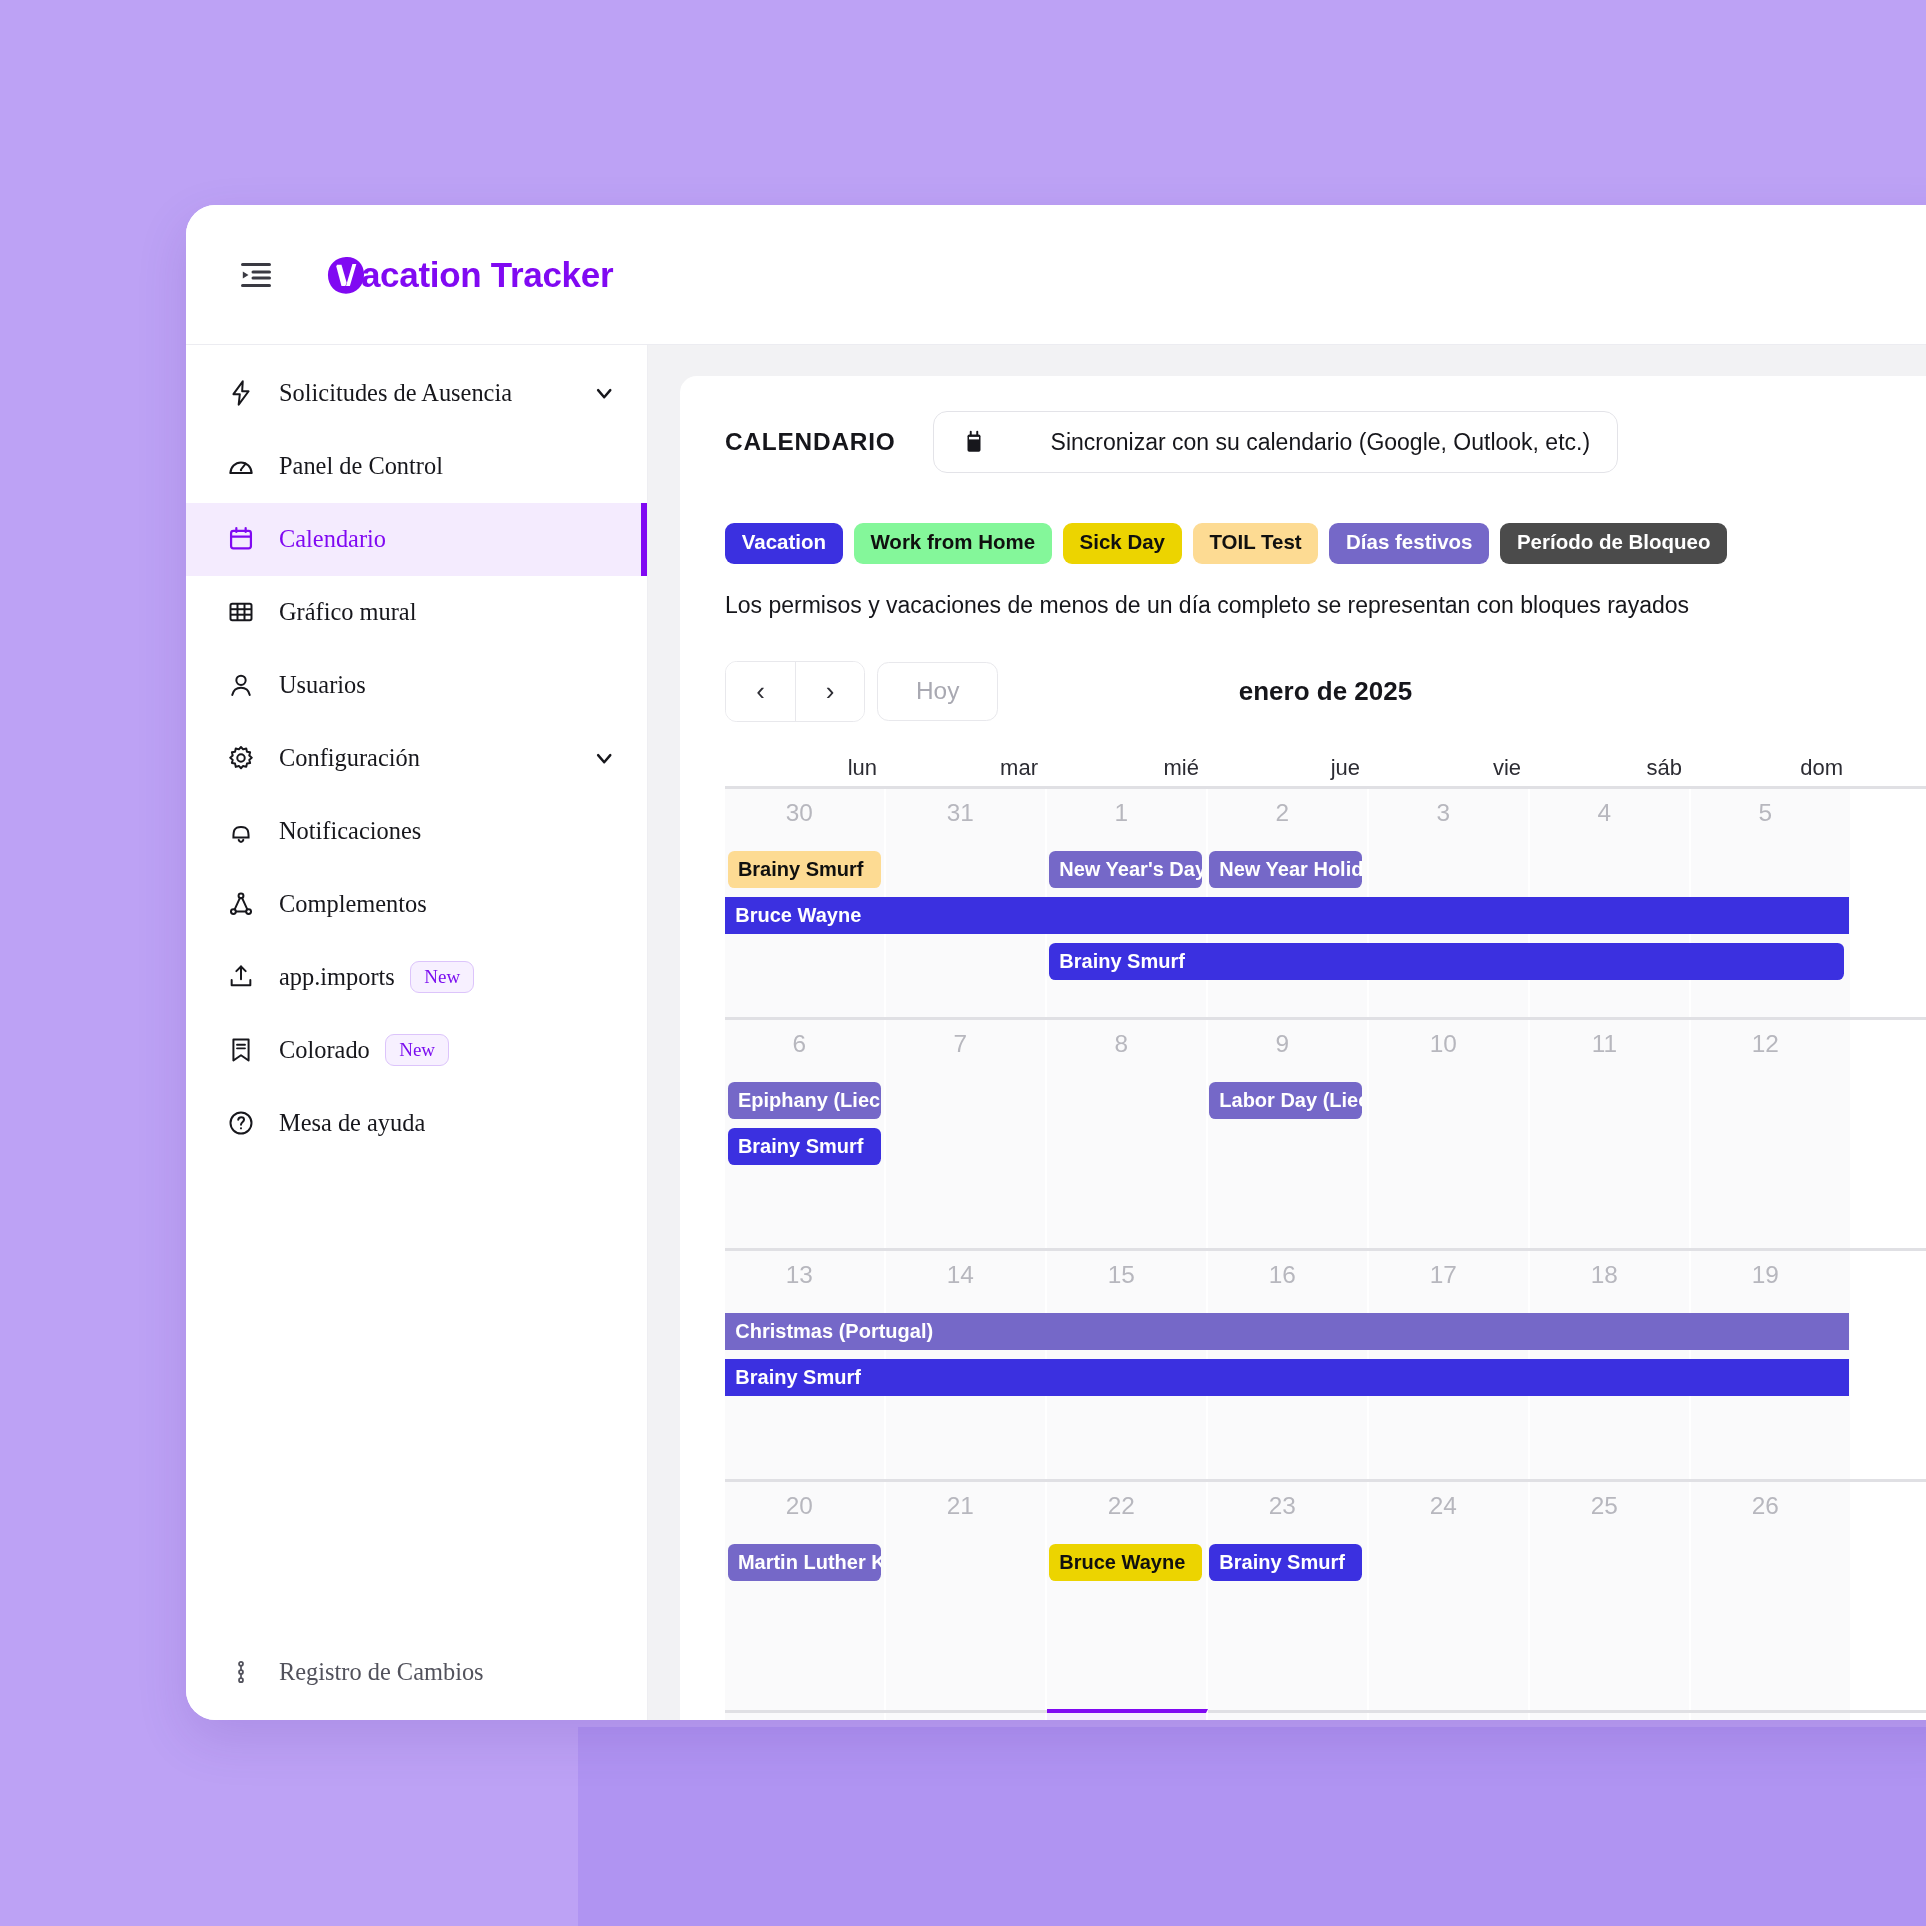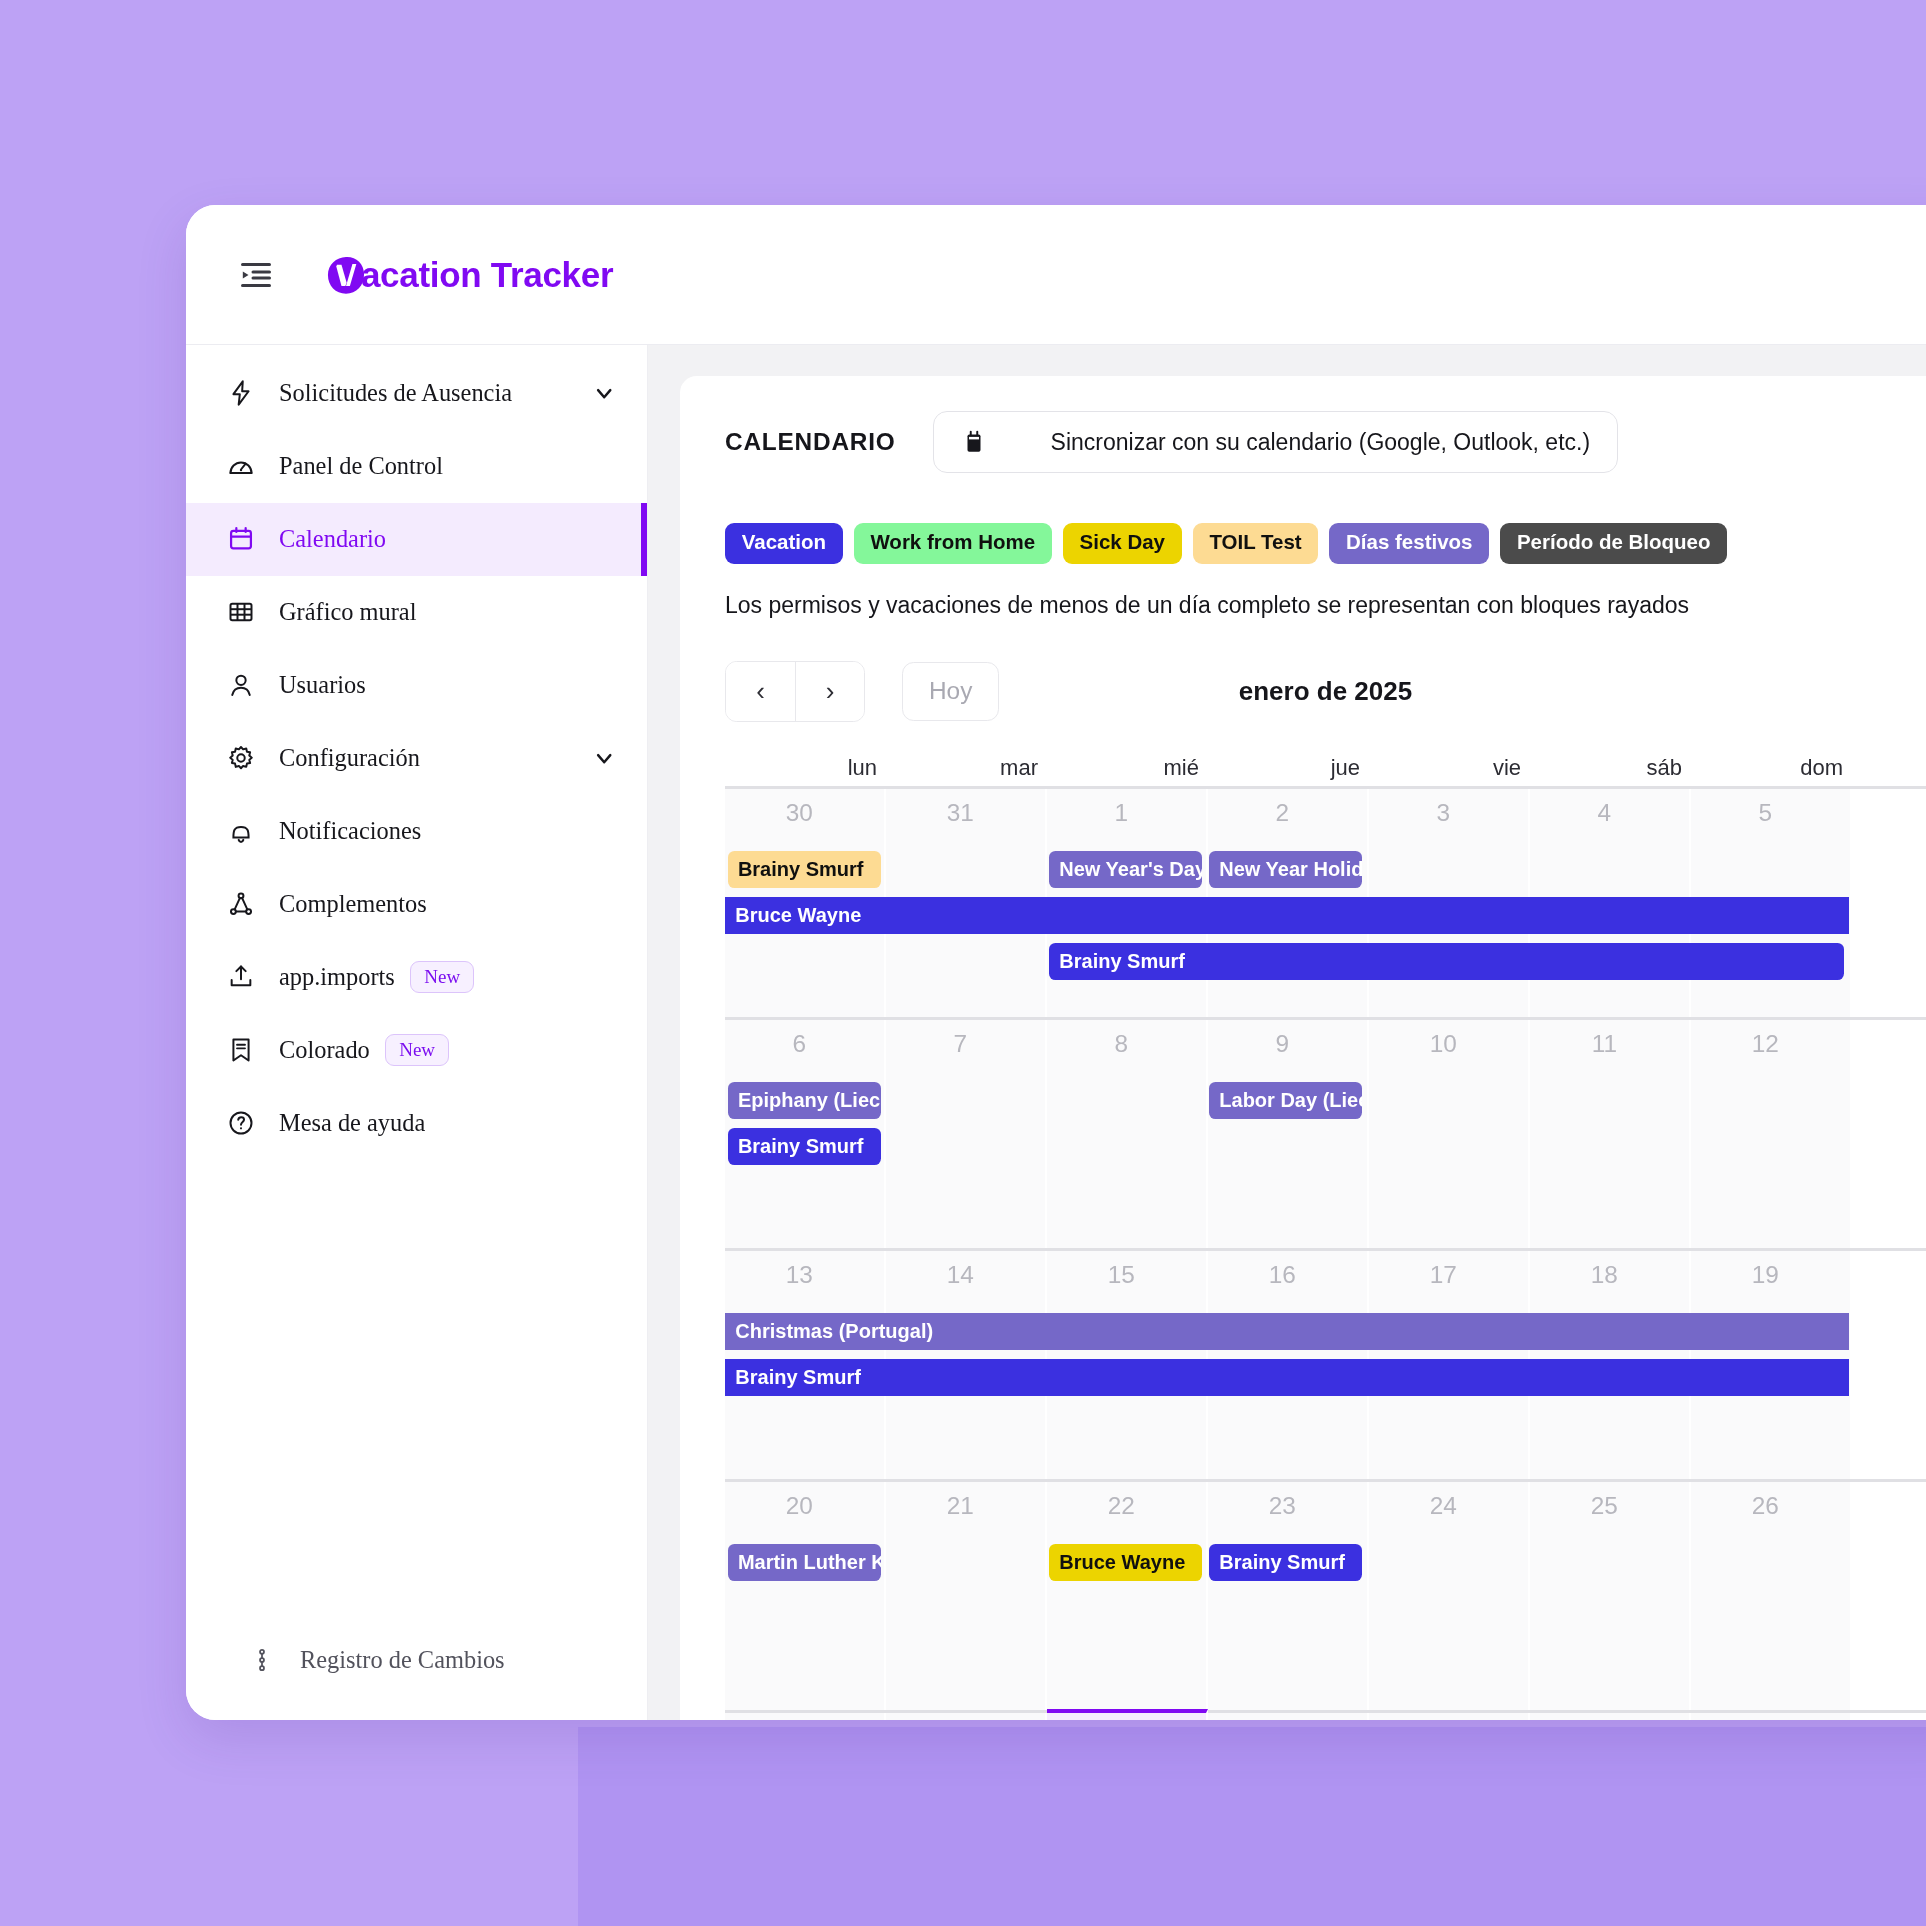--- a/index.html
+++ b/index.html
@@ -120,22 +120,21 @@
     background: #f7f0ff;
     color: #7b0ef0;
     border-radius: 9px;
     font-size: 19px;
     padding: 5.1px 13px 6.4px;
     line-height: 1;
     white-space: nowrap;
   }
   .nav-bottom {
     margin-top: auto;
-    padding-bottom: 24px;
-    margin-left: 21px;
+    padding-bottom: 12px;
   }
 
   
   .main {
     flex: 1 1 auto;
     background: #f2f2f4;
     padding: 31px 0 0 32px;
     overflow: hidden;
   }
   .main-card {
@@ -213,23 +212,23 @@
     width: 69px; height: 59px;
     background: #fff;
     border: none;
     font-size: 26px;
     color: #2e2e35;
     cursor: pointer;
     font-family: "Liberation Sans", sans-serif;
   }
   .navgroup button + button { border-left: 1.3px solid #e8e8ec; }
   .today-btn {
-    margin-left: 37px;
+    margin-left: 12px;
     height: 59px;
-    padding: 0 26px;
+    padding: 0 38px;
     border: 1.3px solid #e8e8ec;
     border-radius: 11.6px;
     background: #fff;
     font-size: 24.4px;
     color: #a9a9b2;
     cursor: pointer;
     font-family: "Liberation Sans", sans-serif;
   }
   .month-title {
     position: absolute;

